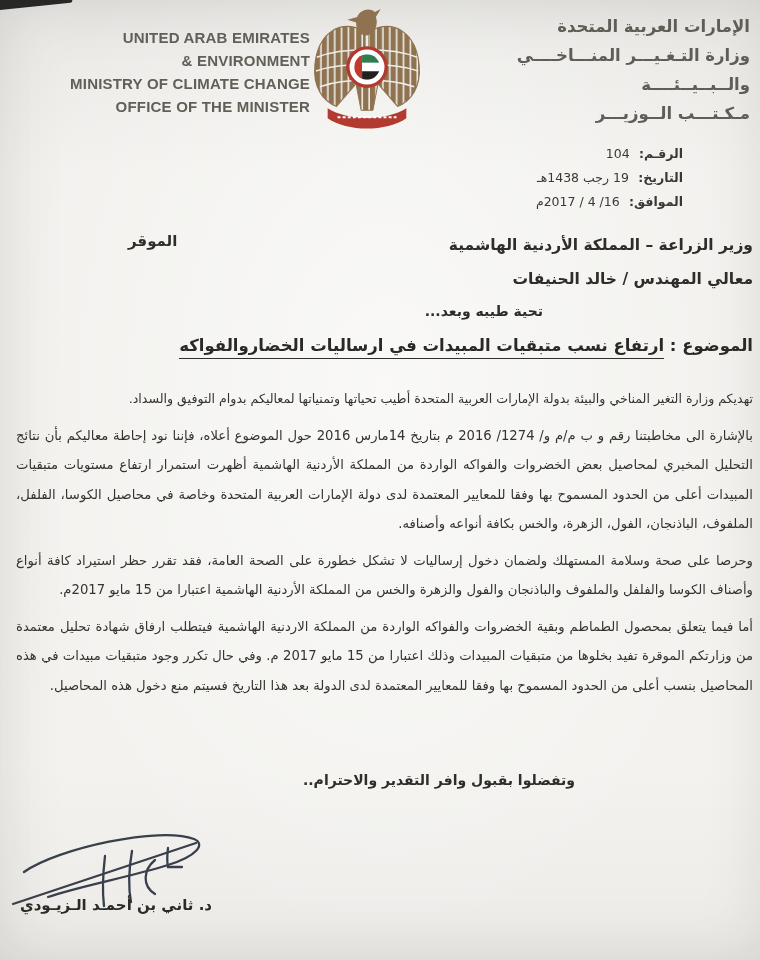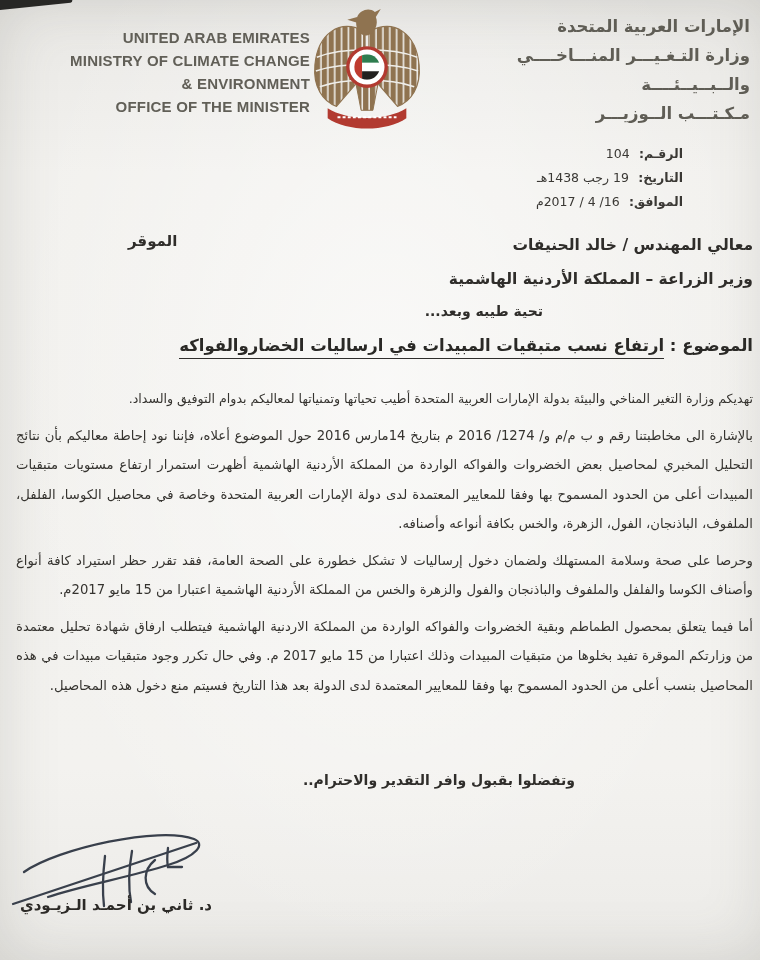--- a/index.html
+++ b/index.html
@@ -89,22 +89,22 @@
 </style>
 </head>
 <body>
 
 <div class="page">
 
   <div class="scan-sliver"></div>
 
   <div class="lh-en">
     <div>UNITED ARAB EMIRATES</div>
+    <div>&amp; ENVIRONMENT</div>
     <div>MINISTRY OF CLIMATE CHANGE</div>
-    <div>&amp; ENVIRONMENT</div>
     <div>OFFICE OF THE MINISTER</div>
   </div>
 
   <div class="emblem">
     <svg viewBox="0 0 120 128" width="118" height="126" aria-hidden="true">
       <defs>
         <pattern id="feather" width="7" height="12" patternUnits="userSpaceOnUse">
           <rect width="7" height="12" fill="#8f7350"></rect>
           <rect x="5.4" width="1.6" height="12" fill="#efeeea"></rect>
         </pattern>
@@ -155,22 +155,22 @@
       <span>التاريخ:</span>
       <span class="val">19 رجب 1438هـ</span>
     </div>
     <div>
       <span>الموافق:</span>
       <span class="val">16/ 4 / 2017م</span>
     </div>
   </div>
 
   <div class="addressee">
+    <div>وزير الزراعة – المملكة الأردنية الهاشمية</div>
     <div>معالي المهندس / خالد الحنيفات</div>
-    <div>وزير الزراعة – المملكة الأردنية الهاشمية</div>
   </div>
   <div class="honorific">الموقر</div>
 
   <div class="greeting">تحية طيبه وبعد...</div>
 
   <div class="subject">
     <span>الموضوع :</span>
     <span class="u">ارتفاع نسب متبقيات المبيدات في ارساليات الخضاروالفواكه</span>
   </div>
 

